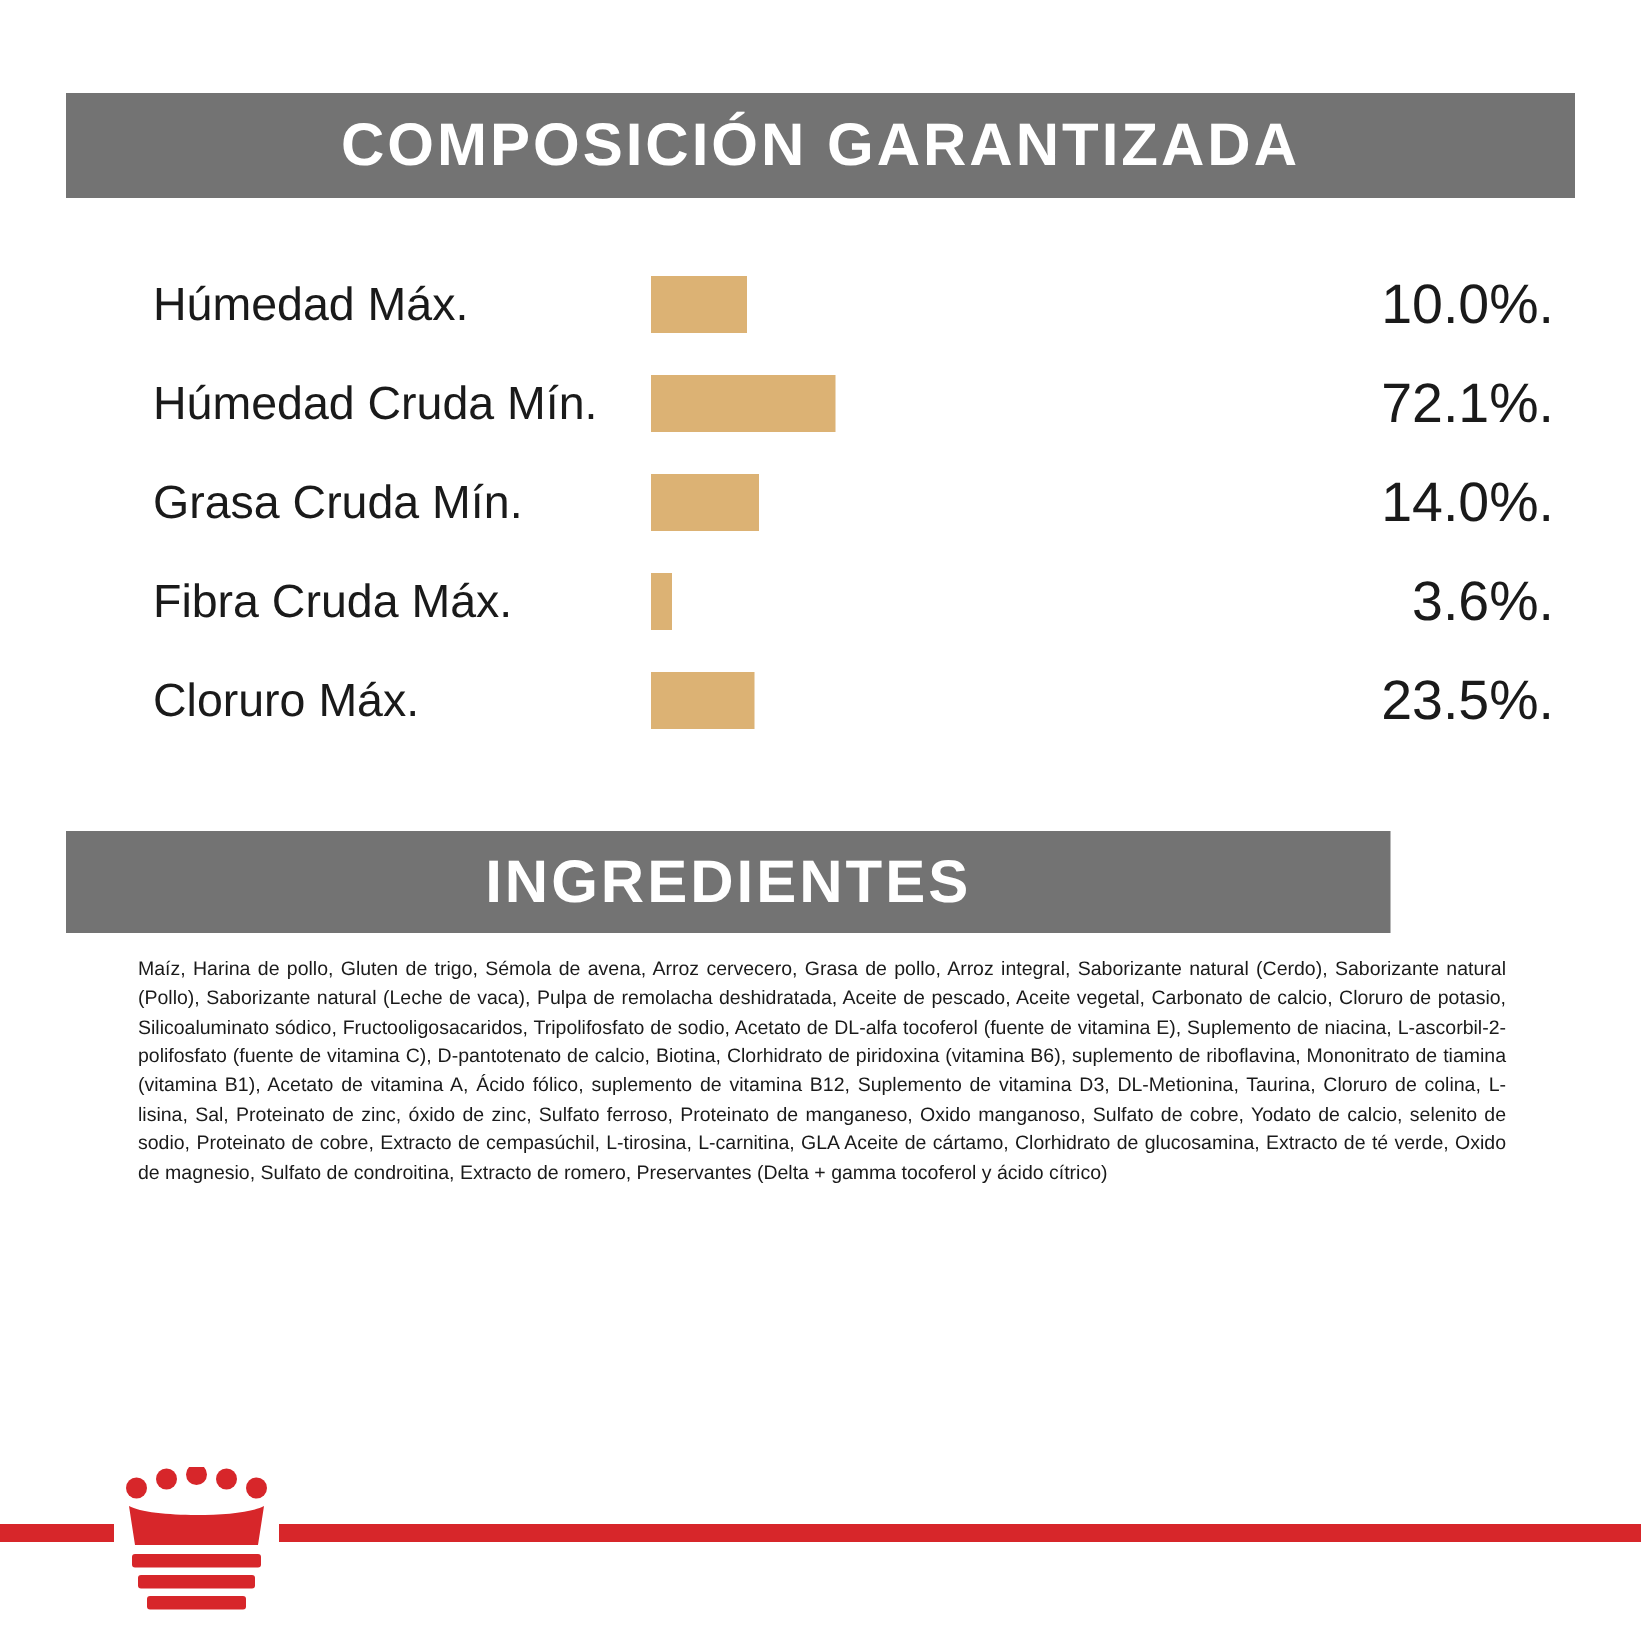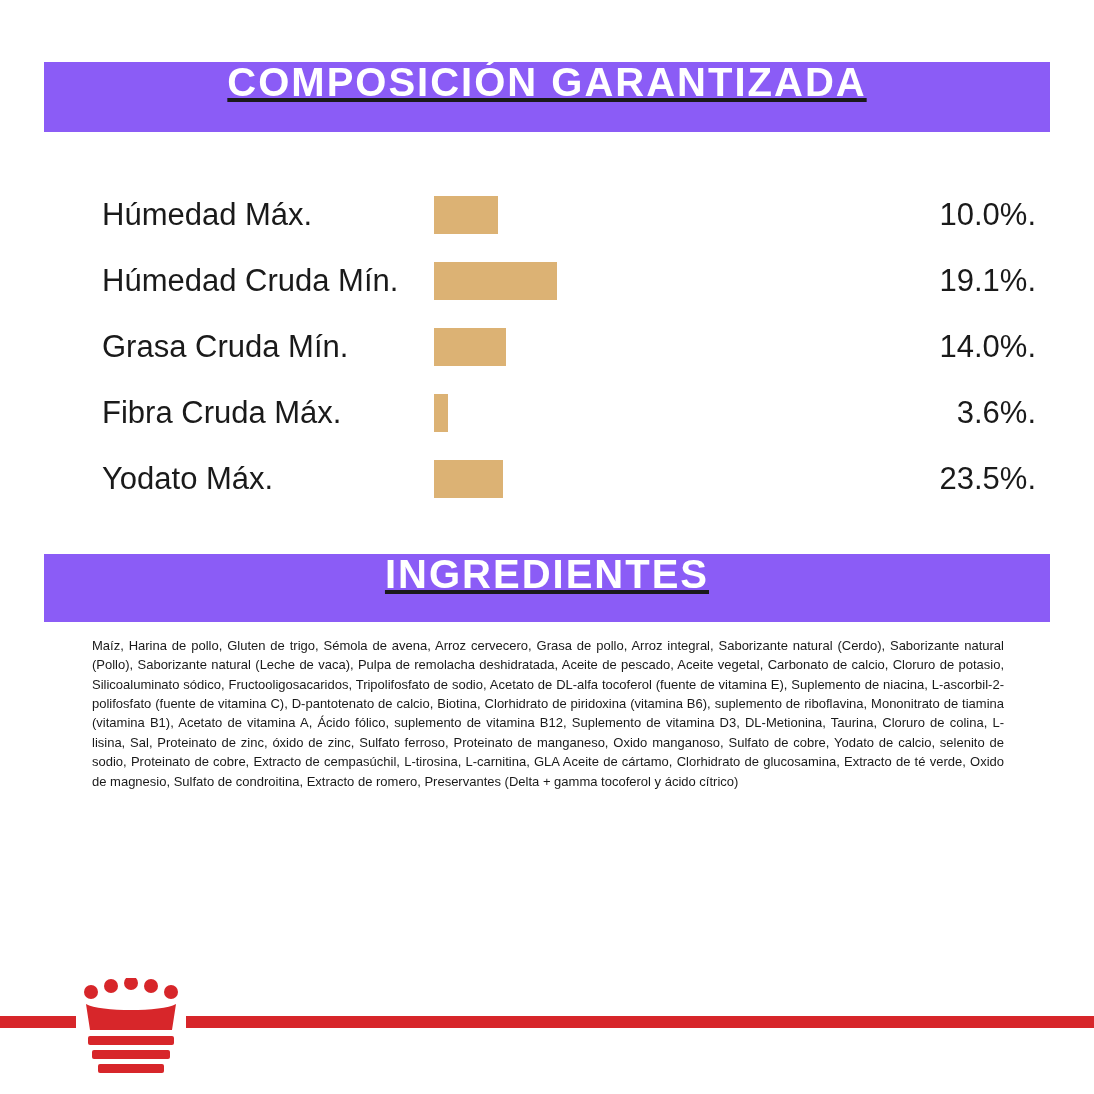--- a/index.html
+++ b/index.html
@@ -17,25 +17,24 @@
   }
 
   .page {
     position: absolute;
     inset: 0;
   }
 
   
   .banner {
     position: absolute;
-    background: #8b5cf6;
+    background: #737373;
     display: flex;
-    align-items: flex-start;
+    align-items: center;
     justify-content: center;
-    text-decoration: underline;
   }
   .banner-title {
     color: #ffffff;
     font-weight: bold;
     letter-spacing: 1.5px;
     text-transform: uppercase;
     line-height: 1;
   }
 
   #composition-banner {
@@ -45,33 +44,33 @@
     height: 70px;
   }
   #composition-banner .banner-title {
     font-size: 40px;
     letter-spacing: 2px;
   }
 
   #ingredients-banner {
     left: 44px;
     top: 554px;
-    width: 1006px;
+    width: 883px;
     height: 68px;
   }
   #ingredients-banner .banner-title {
     font-size: 40px;
     letter-spacing: 2px;
   }
 
   
   #composition-table {
     position: absolute;
     left: 44px;
-    top: 182px;
+    top: 170px;
     width: 1006px;
   }
   .comp-row {
     position: relative;
     height: 66px;
     display: flex;
     align-items: center;
   }
   .comp-label {
     position: absolute;
@@ -88,21 +87,21 @@
     top: 50%;
     transform: translateY(-50%);
   }
   .comp-bar {
     height: 100%;
     background: #dcb274;
   }
   .comp-value {
     position: absolute;
     right: 14px;
-    font-size: 31px;
+    font-size: 37px;
     color: #1a1a1a;
     white-space: nowrap;
   }
 
   
   #ingredients-text {
     position: absolute;
     left: 92px;
     top: 636px;
     width: 912px;
@@ -160,41 +159,41 @@
         <div class="comp-bar" style="width:14.8%"></div>
       </div>
       <div class="comp-value">10.0%.</div>
     </div>
 
     <div class="comp-row">
       <div class="comp-label">Húmedad Cruda Mín.</div>
       <div class="comp-bar-track">
         <div class="comp-bar" style="width:28.5%"></div>
       </div>
-      <div class="comp-value">19.1%.</div>
+      <div class="comp-value">72.1%.</div>
     </div>
 
     <div class="comp-row">
       <div class="comp-label">Grasa Cruda Mín.</div>
       <div class="comp-bar-track">
         <div class="comp-bar" style="width:16.8%"></div>
       </div>
       <div class="comp-value">14.0%.</div>
     </div>
 
     <div class="comp-row">
       <div class="comp-label">Fibra Cruda Máx.</div>
       <div class="comp-bar-track">
         <div class="comp-bar" style="width:3.2%"></div>
       </div>
       <div class="comp-value">3.6%.</div>
     </div>
 
     <div class="comp-row">
-      <div class="comp-label">Yodato Máx.</div>
+      <div class="comp-label">Cloruro Máx.</div>
       <div class="comp-bar-track">
         <div class="comp-bar" style="width:16.0%"></div>
       </div>
       <div class="comp-value">23.5%.</div>
     </div>
 
   </div>
 
   <div class="banner" id="ingredients-banner">
     <div class="banner-title">INGREDIENTES</div>

